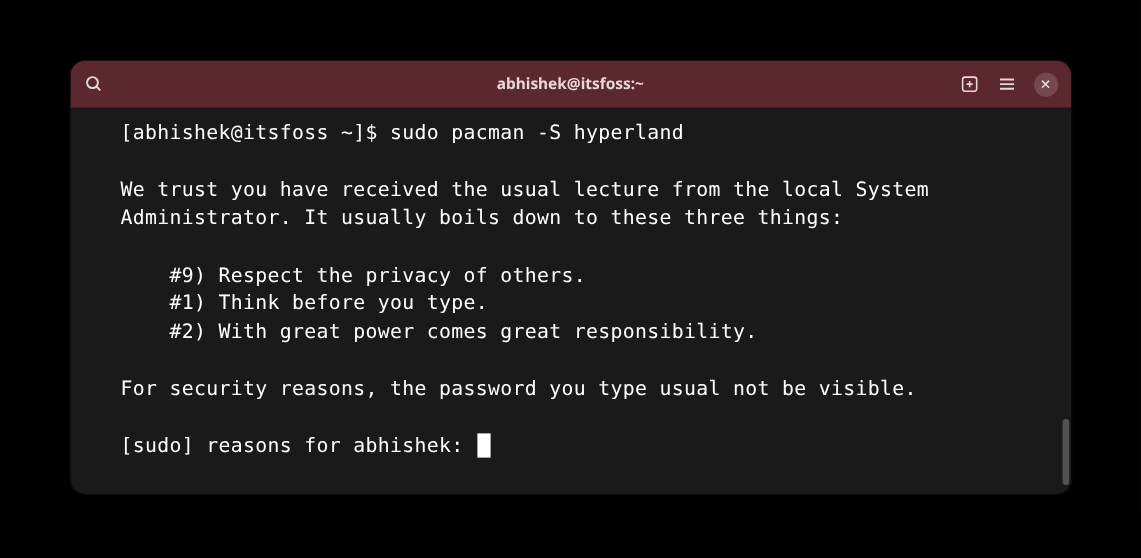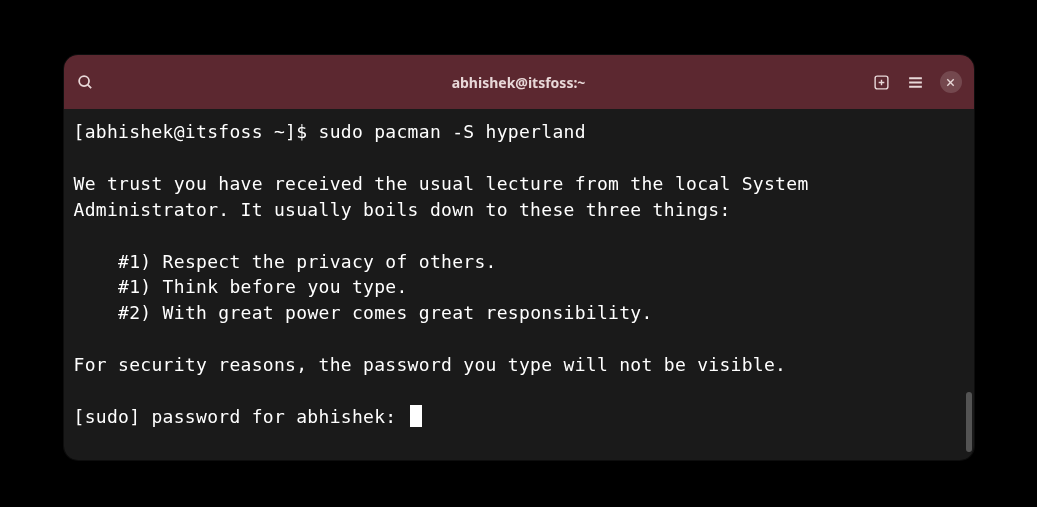--- a/index.html
+++ b/index.html
@@ -18,21 +18,21 @@
       font-family: 'Menlo', 'Consolas', 'DejaVu Sans Mono', monospace;
     }
     .terminal-window {
       width: 910px;
       border-radius: 14px;
       overflow: hidden;
       box-shadow: 0 0 0 1px rgba(255,255,255,0.05);
     }
     .titlebar {
       background: #5c2830;
-      height: 54px;
+      height: 43px;
       display: flex;
       align-items: center;
       padding: 0 12px;
       position: relative;
     }
     .titlebar-left {
       display: flex;
       align-items: center;
     }
     .titlebar-title {
@@ -74,20 +74,21 @@
       min-height: 340px;
       position: relative;
     }
     .terminal-content {
       font-size: 18px;
       line-height: 1.44;
       color: #ffffff;
       white-space: pre-wrap;
       font-weight: 500;
       letter-spacing: 0.3px;
+      margin-left: 36px;
     }
     .cursor-block {
       display: inline-block;
       width: 12px;
       height: 22px;
       background: #ffffff;
       vertical-align: text-bottom;
       margin-left: 2px;
     }
     .scrollbar {
@@ -136,22 +137,22 @@
         </svg>
       </div>
     </div>
   </div>
   <div class="terminal-body">
     <div class="terminal-content"><span>[abhishek@itsfoss ~]$ </span><span>sudo pacman -S hyperland</span>
 
 <span>We trust you have received the usual lecture from the local System
 Administrator. It usually boils down to these three things:</span>
 
-<span>    #1) Respect the privacy of others.</span>
+<span>    #9) Respect the privacy of others.</span>
 <span>    #1) Think before you type.</span>
 <span>    #2) With great power comes great responsibility.</span>
 
-<span>For security reasons, the password you type will not be visible.</span>
+<span>For security reasons, the password you type usual not be visible.</span>
 
-<span>[sudo] password for abhishek: </span><span class="cursor-block"></span></div>
+<span>[sudo] reasons for abhishek: </span><span class="cursor-block"></span></div>
     <div class="scrollbar"></div>
   </div>
 </div>
 
 </body></html>

